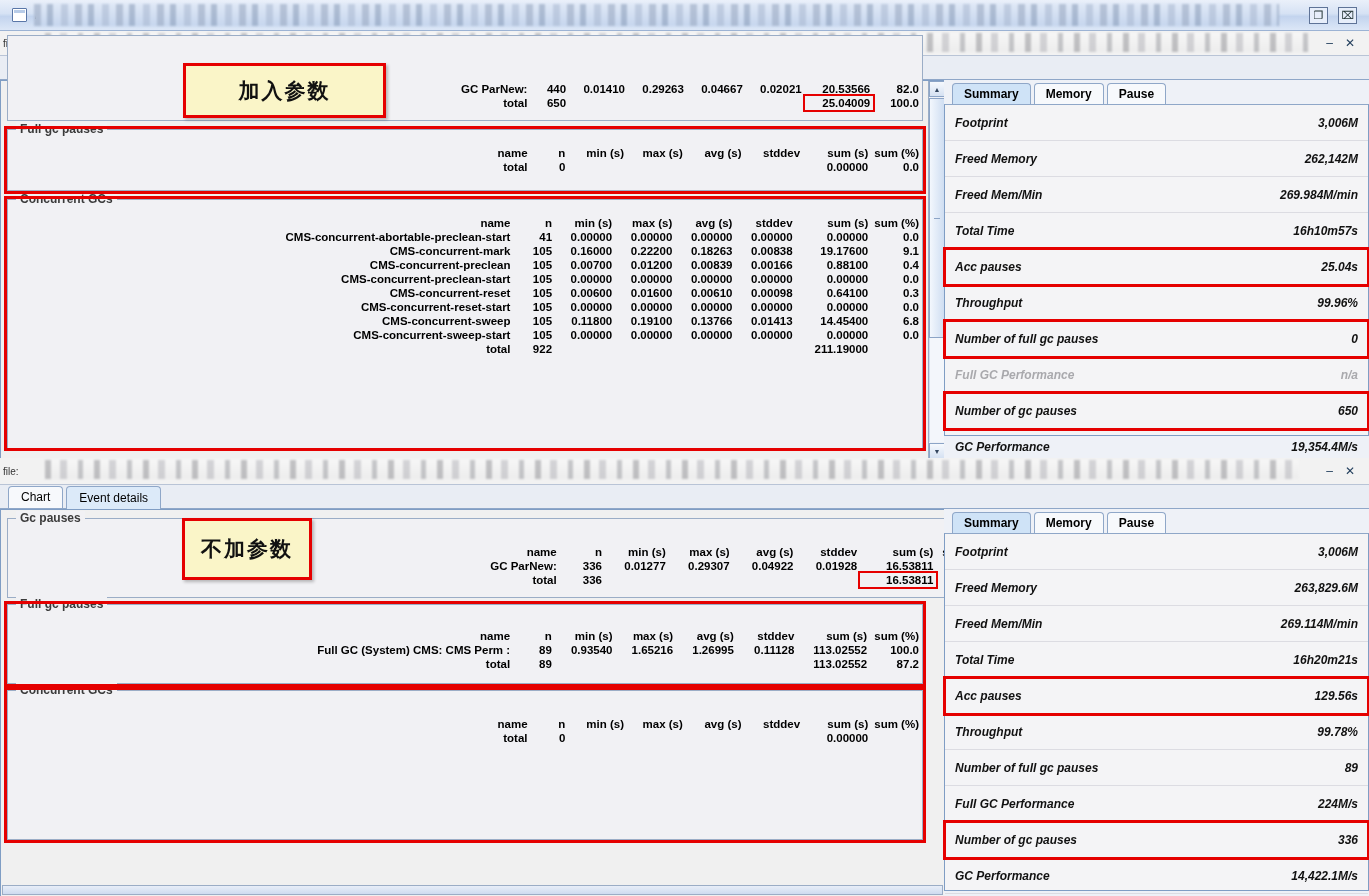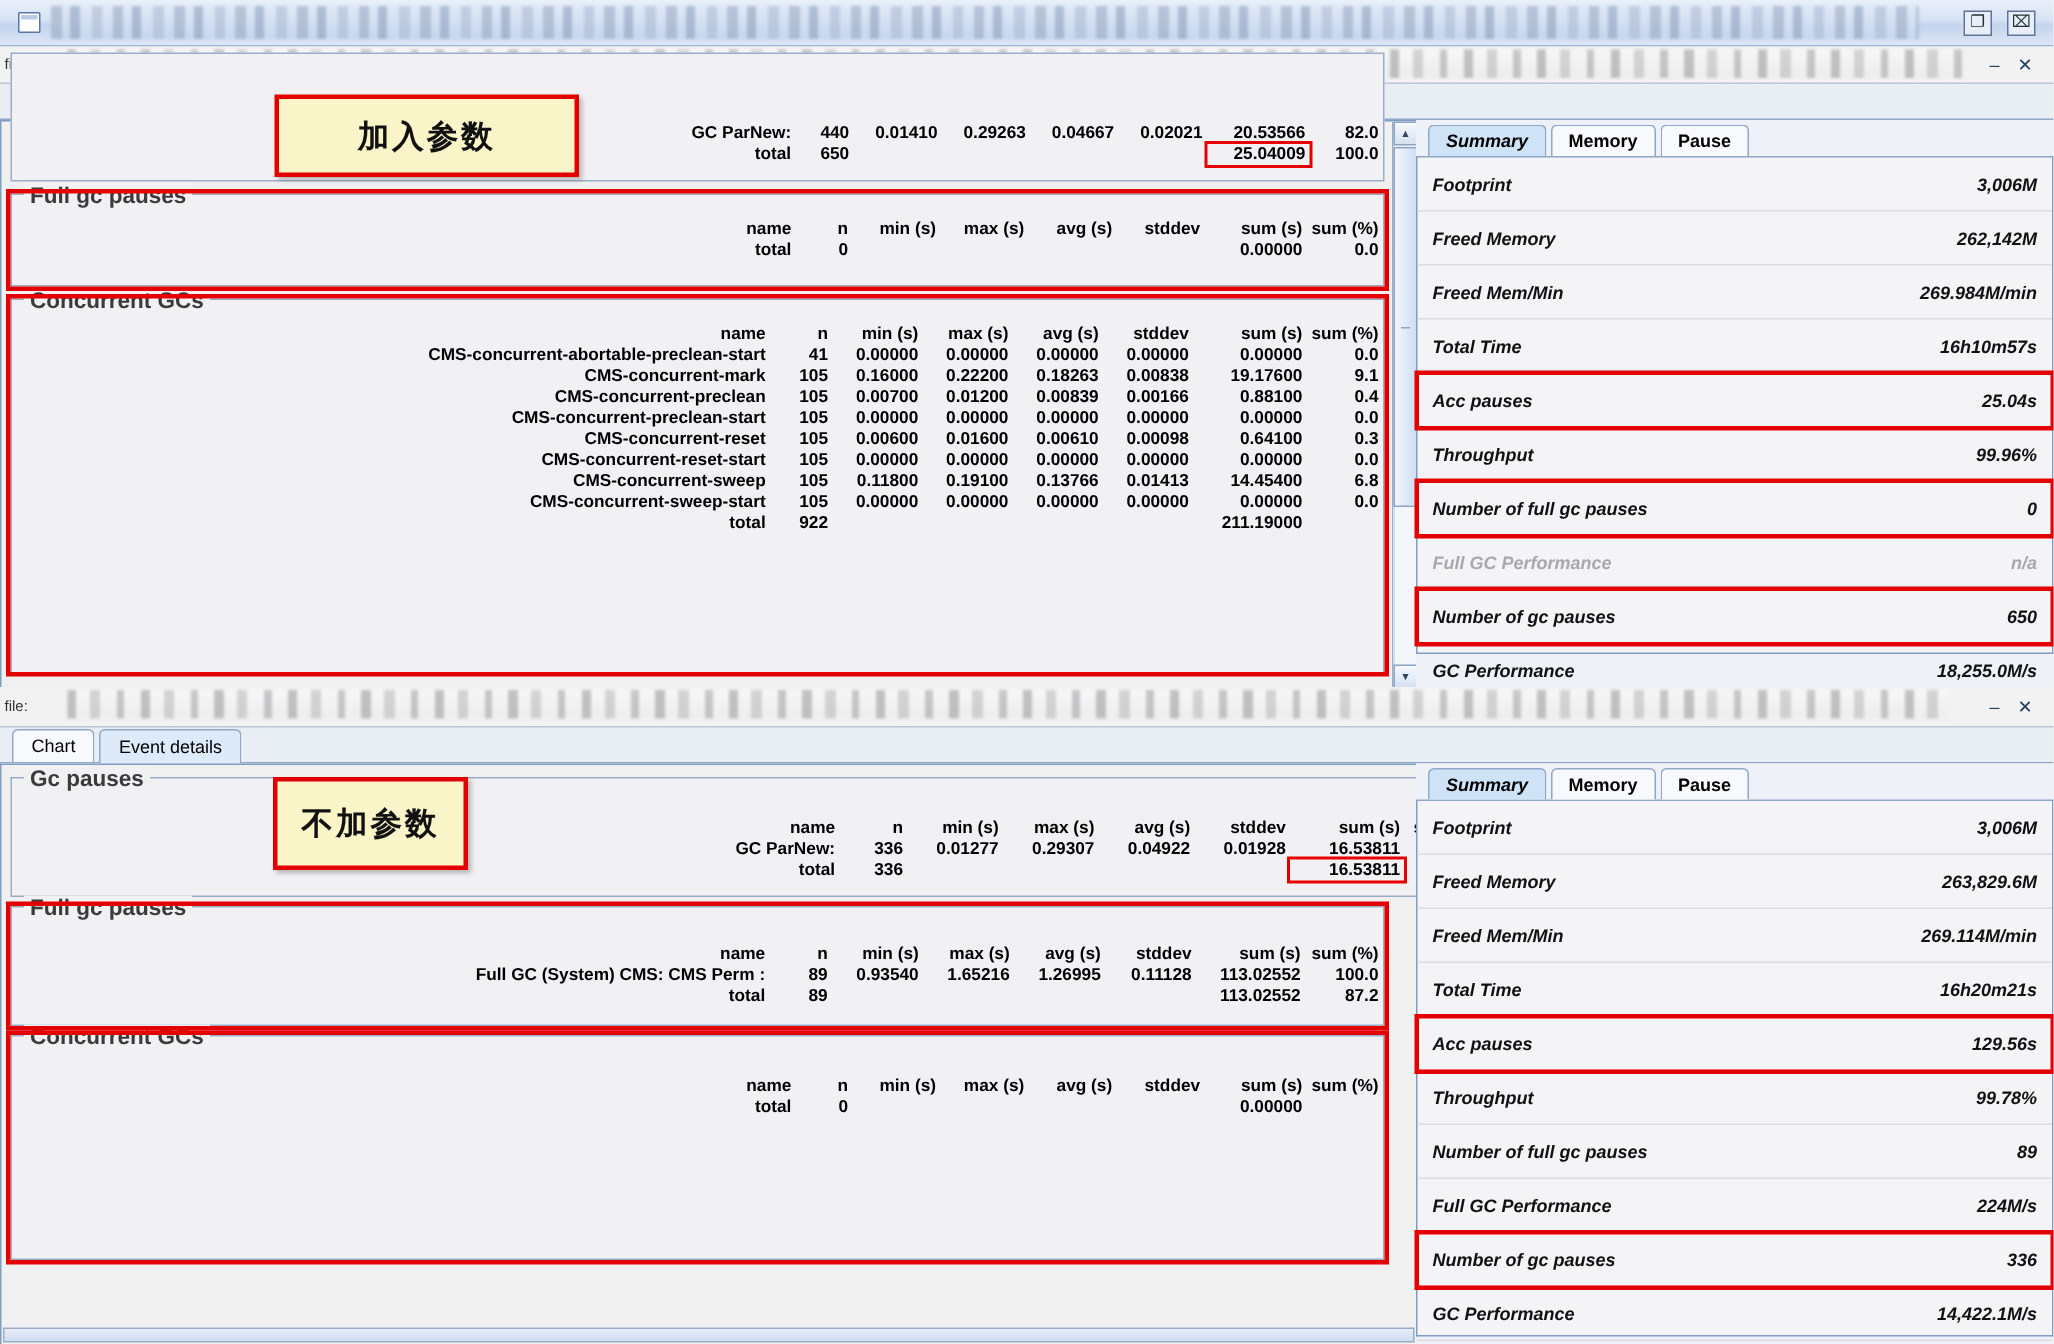--- a/index.html
+++ b/index.html
@@ -80,21 +80,21 @@
   
   .body{display:flex;height:calc(100% - 78px);background:#eef1f7;}
   .left-pane{position:relative;flex:none;width:944px;background:#f0f0f0;
              border:1px solid #7f9dc4;border-right:none;box-sizing:border-box;}
   .right-pane{position:relative;flex:1;background:#eef1f7;box-sizing:border-box;}
 
   
   .group{position:absolute;box-sizing:border-box;border:1px solid #9badc6;background:#f1f1f4;}
   .group > .g-title{
     position:absolute;left:8px;top:-8px;background:#f1f1f4;padding:0 4px;
-    font-size:15px;font-weight:bold;color:#3b3b3b;
+    font-size:12px;font-weight:bold;color:#3b3b3b;
   }
   .grid{
     font-family:"Liberation Sans","DejaVu Sans",sans-serif;
     font-size:11.5px;color:#000;width:100%;border-collapse:collapse;
   }
   .grid td{padding:1px 3px;white-space:nowrap;}
   .grid .c-name{text-align:right;font-weight:bold;}
   .grid .num{text-align:right;font-weight:bold;}
   .grid .hdr td{font-weight:bold;}
   .grid .hdr .c-name{text-align:right;}
@@ -112,21 +112,21 @@
     font-family:"DejaVu Sans","Liberation Sans",sans-serif;
     font-size:21px;font-weight:bold;color:#111;letter-spacing:2px;
     box-shadow:2px 2px 3px rgba(0,0,0,.25);
   }
 
   
   .rtabs{height:24px;display:flex;align-items:flex-end;padding-left:8px;box-sizing:border-box;}
   .rtab{height:20px;line-height:20px;padding:0 11px;font-size:12px;font-weight:bold;
         border:1px solid #8fa7c8;border-bottom:none;border-radius:4px 4px 0 0;
         background:#f7f9fc;margin-right:3px;}
-  .rtab.sel{background:#cfe3f7;font-style:italic;}
+  .rtab.sel{background:#cfe3f7;}
   .sumbox{border:1px solid #7f9dc4;border-top:1px solid #8fa7c8;background:#f4f4f6;
           box-sizing:border-box;font-style:italic;}
   .srow{display:flex;align-items:center;justify-content:space-between;
         height:35px;padding:0 10px;border-bottom:1px solid #dcdce2;font-size:12px;font-weight:bold;}
   .srow .lbl{color:#111;}
   .srow .val{color:#111;}
   .srow.dim .lbl,.srow.dim .val{color:#a9a9ad;}
 
   
   .vscroll{position:absolute;right:0;top:0;width:16px;bottom:0;background:#eef1f7;
@@ -394,21 +394,21 @@
             <div class="srow dim">
               <span class="lbl">Full GC Performance</span>
               <span class="val">n/a</span>
             </div>
             <div class="srow" style="outline: rgb(229, 0, 0) solid 3px; outline-offset: -1px; position: relative; z-index: 3;">
               <span class="lbl">Number of gc pauses</span>
               <span class="val">650</span>
             </div>
             <div class="srow">
               <span class="lbl">GC Performance</span>
-              <span class="val">18,255.0M/s</span>
+              <span class="val">19,354.4M/s</span>
             </div>
           </div>
       </div>
     </div>
 
     <div class="callout" style="left:183px;top:63px;width:197px;height:49px;">加入参数</div>
   </div>
 
   <div class="win win-bot">
 

